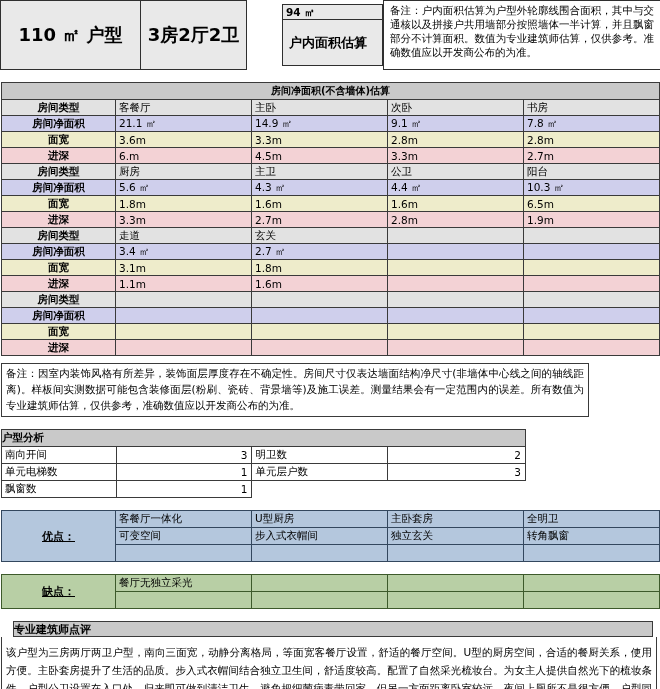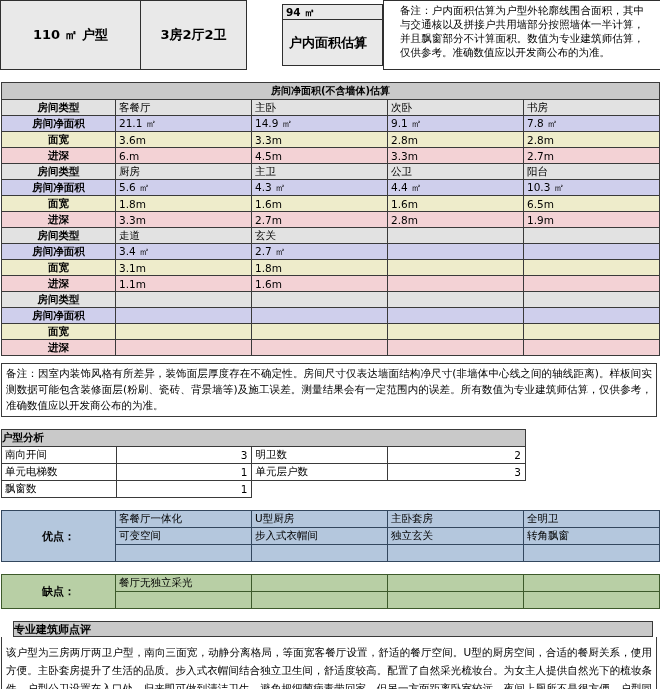--- a/index.html
+++ b/index.html
@@ -13,26 +13,26 @@
   .sheet{width:660px;height:689px;position:relative;box-sizing:border-box;}
 
   table{border-collapse:collapse;table-layout:fixed;}
   td{padding:0;vertical-align:middle;}
 
   
   .top{width:660px;}
   .top td{height:62px;}
   .hdr-cell{
     background:#e9e9e9;border:1px solid #2f2f2f;
-    text-align:center;font-weight:bold;font-size:13px;
+    text-align:center;font-weight:bold;font-size:18px;
   }
   .hdr-note{
     background:#ffffff;border:1px solid #2f2f2f;
     font-size:10.5px;line-height:1.33;
-    padding:3px 16px;vertical-align:top;text-align:justify;
+    padding:3px 6px;vertical-align:top;text-align:justify;
   }
   .area-wrap{border:1px solid #2f2f2f;background:#e9e9e9;height:62px;box-sizing:border-box;margin-left:35px;}
   .area-num{
     border-bottom:1px solid #2f2f2f;height:15px;line-height:15px;
     font-size:10.5px;padding-left:3px;font-weight:bold;box-sizing:border-box;
   }
   .area-lbl{
     height:46px;line-height:46px;padding-left:6px;
     font-weight:bold;font-size:13px;box-sizing:border-box;
   }
@@ -52,40 +52,41 @@
     text-align:center;font-weight:bold;font-size:10.5px;
   }
   .c-type{background:#e2e2e2;}
   .c-area{background:#cfcfec;}
   .c-width{background:#eeeccb;margin-left:24px;}
   .c-depth{background:#f3d2d5;}
   .val{border:1px solid #3a3a3a;padding-left:3px;}
 
   
   .note-box{
-    width:656px;margin-left:1px;
+    width:588px;margin-left:1px;
     border:1px solid #3a3a3a;background:#ffffff;
     font-size:10.5px;line-height:1.5;padding:2px 4px 3px 4px;
     box-sizing:border-box;text-align:justify;
   }
 
   
   .analysis{width:525px;margin-left:1px;}
   .analysis td{height:16px;font-size:10.5px;}
   .an-title td{background:#c9c9c9;border:1px solid #3a3a3a;text-align:left;font-weight:bold;height:16px;}
   .an-lbl{border:1px solid #3a3a3a;background:#ffffff;padding-left:3px;}
   .an-val{border:1px solid #3a3a3a;background:#ffffff;text-align:right;padding-right:4px;}
   .an-empty{background:#ffffff;border:none;}
 
   
   .pc{width:658px;margin-left:1px;}
   .pc td{font-size:10.5px;height:16px;}
   .pc .side{
     text-align:center;font-weight:bold;font-size:11px;
     border:1px solid #2f4f6f;
+    text-decoration:underline;
   }
   .pros .side{background:#b4c7dd;border-color:#33475e;}
   .pros .cell{background:#b4c7dd;border:1px solid #33475e;padding-left:3px;}
   .cons .side{background:#b8cfa5;border-color:#3d5a2b;}
   .cons .cell{background:#b8cfa5;border:1px solid #3d5a2b;padding-left:3px;}
 
   
   .rev-title{
     width:640px;margin-left:13px;box-sizing:border-box;
     background:#c9c9c9;border:1px solid #3a3a3a;

